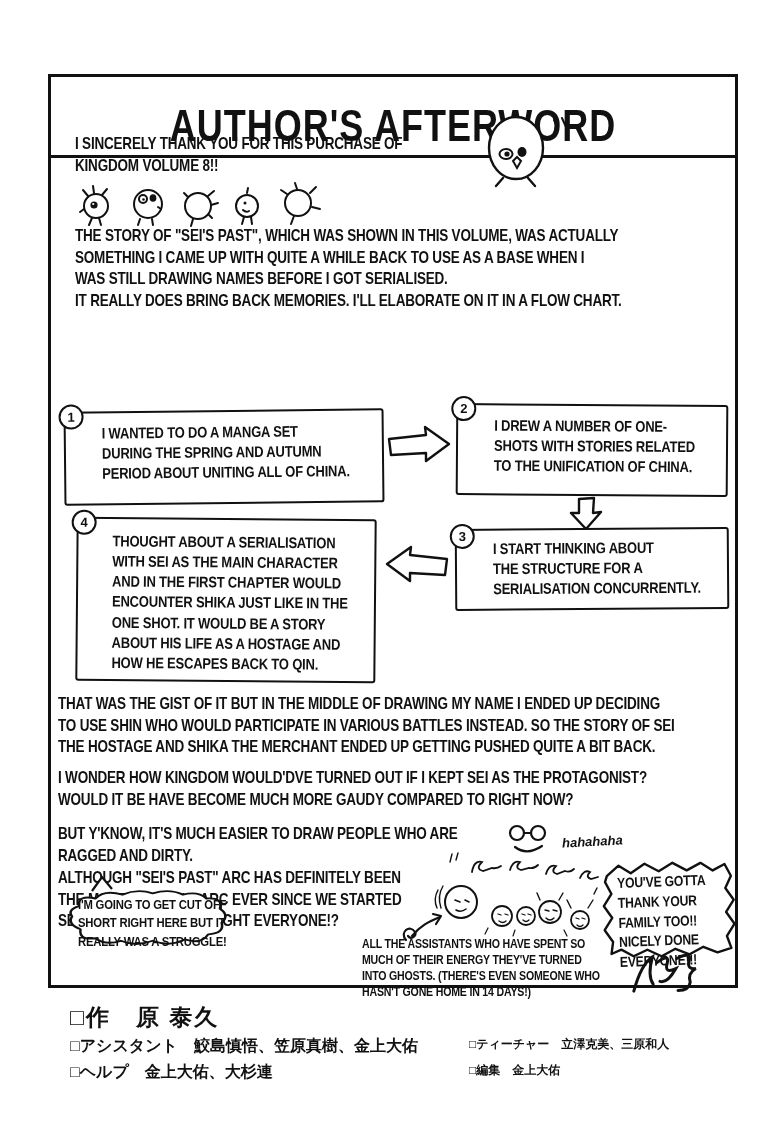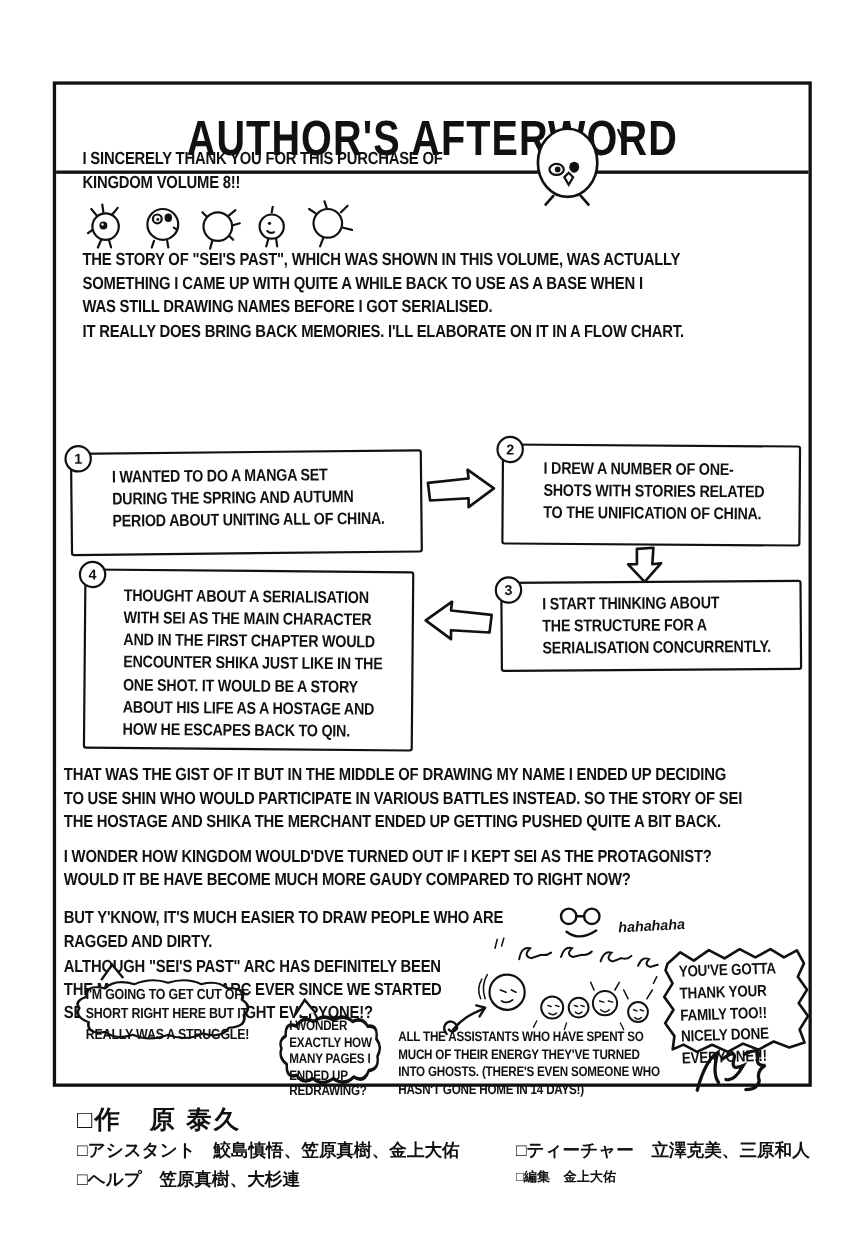--- a/index.html
+++ b/index.html
@@ -224,38 +224,25 @@
       <path fill="#fff" d="M20,30 Q18,12 40,18 Q50,4 72,12 Q90,2 108,10 Q128,2 144,12 Q162,6 172,18 Q192,16 188,34 Q200,44 190,56 Q194,72 174,74 Q166,90 146,82 Q128,94 108,84 Q88,94 70,84 Q52,92 40,80 Q20,84 22,66 Q6,58 12,46 Q6,36 20,30 Z"></path>
     </svg>
     <svg class="abs" style="left:28px;top:-11px;" width="26" height="16" viewBox="0 0 26 16" fill="#fff" stroke="#111" stroke-width="2.2">
       <path d="M2,15 L12,1 L22,13"></path>
     </svg>
     <div class="abs t" style="left:16px;top:9px;font-size:11.3px;line-height:1.35;">I'M GOING TO GET CUT OFF
 SHORT RIGHT HERE BUT IT
 REALLY WAS A STRUGGLE!</div>
   </div>
 
-  <div class="abs" style="left:250px;top:920px;">
-    <svg width="98" height="72" viewBox="0 0 200 100" preserveAspectRatio="none" fill="none" stroke="#111" stroke-width="4.5" stroke-linejoin="round">
-      <path fill="#fff" d="M20,30 Q18,12 40,18 Q50,4 72,12 Q90,2 108,10 Q128,2 144,12 Q162,6 172,18 Q192,16 188,34 Q200,44 190,56 Q194,72 174,74 Q166,90 146,82 Q128,94 108,84 Q88,94 70,84 Q52,92 40,80 Q20,84 22,66 Q6,58 12,46 Q6,36 20,30 Z"></path>
-    </svg>
-    <svg class="abs" style="left:16px;top:-12px;" width="24" height="16" viewBox="0 0 24 16" fill="#fff" stroke="#111" stroke-width="2.2">
-      <path d="M2,15 L11,1 L21,13"></path>
-    </svg>
-    <div class="abs t" style="left:13px;top:6px;font-size:10.6px;line-height:1.18;">I WONDER
-EXACTLY HOW
-MANY PAGES I
-ENDED UP
-REDRAWING?</div>
-  </div>
 
   <div class="abs t" style="left:362px;top:936px;font-size:10.6px;line-height:1.28;">ALL THE ASSISTANTS WHO HAVE SPENT SO
 MUCH OF THEIR ENERGY THEY'VE TURNED
 INTO GHOSTS. (THERE'S EVEN SOMEONE WHO
 HASN'T GONE HOME IN 14 DAYS!)</div>
 
   <div class="abs jp" style="left:48px;top:1002px;font-size:23px;letter-spacing:2px;">□作　原 泰久</div>
   <div class="abs jp" style="left:48px;top:1036px;font-size:16px;">□アシスタント　鮫島慎悟、笠原真樹、金上大佑</div>
-  <div class="abs jp" style="left:447px;top:1036px;font-size:16px;">□ティーチャー　立澤克美、三原和人</div>
-  <div class="abs jp" style="left:48px;top:1062px;font-size:16px;">□ヘルプ　笠原真樹、大杉連</div>
+  <div class="abs jp" style="left:447px;top:1036px;font-size:12px;">□ティーチャー　立澤克美、三原和人</div>
+  <div class="abs jp" style="left:48px;top:1062px;font-size:16px;">□ヘルプ　金上大佑、大杉連</div>
   <div class="abs jp" style="left:447px;top:1062px;font-size:12px;">□編集　金上大佑</div>
 
 </div>
 
 </body></html>

